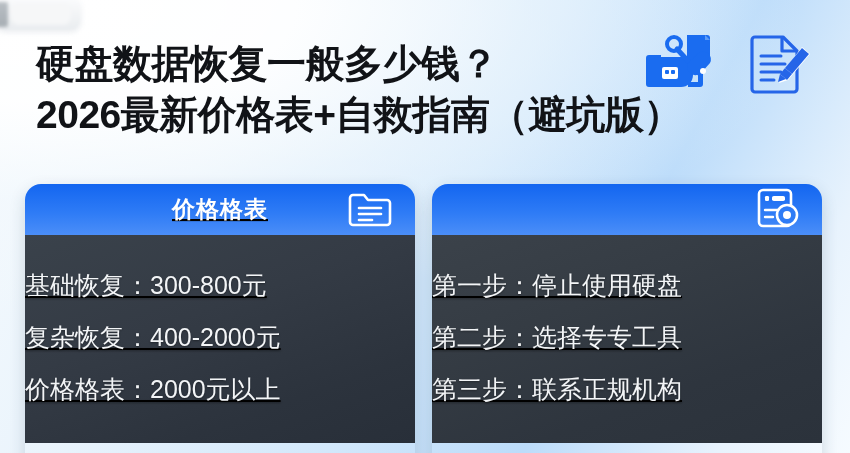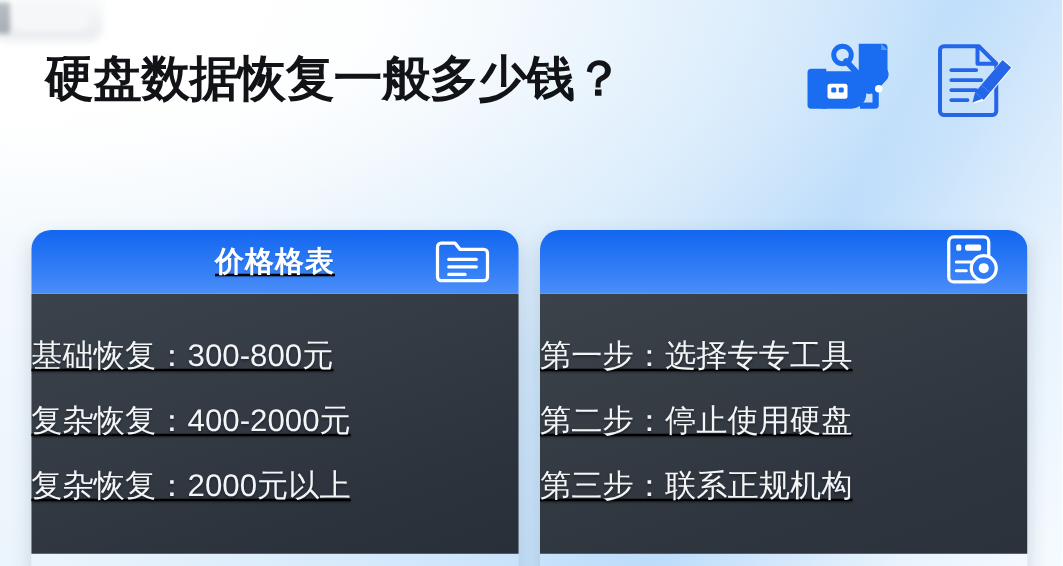--- a/index.html
+++ b/index.html
@@ -157,20 +157,21 @@
 
 <div id="canvas">
 
   <div class="tl-widget">
     <div class="tl-widget-bar"></div>
     <div class="tl-widget-fill"></div>
   </div>
 
   <div class="headline">
     <div class="headline-line">硬盘数据恢复一般多少钱？</div>
+    <div class="headline-line">2026最新价格表+自救指南（避坑版）</div>
   </div>
 
   <div class="header-icons">
     <span class="hdr-icon recovery">
       <svg width="74" height="62" viewBox="0 0 74 62" xmlns="http://www.w3.org/2000/svg">
 
         <path d="M44 2 h20 a3 3 0 0 1 3 3 v24 h-23 z" fill="#1a6cf0"></path>
         <path d="M62 2 l5 5 h-5 z" fill="#5b9bf7"></path>
 
         <path d="M6 22 h12 v5 h-10 v22 h10 v5 h-12 a3 3 0 0 1 -3 -3 v-26 a3 3 0 0 1 3 -3 z" fill="#1a6cf0"></path>
@@ -218,41 +219,41 @@
               <path d="M12 19 h22"></path>
               <path d="M12 25 h22"></path>
               <path d="M12 31 h13"></path>
             </g>
           </svg>
         </span>
       </div>
       <div class="card-body">
         <div class="list-item">基础恢复：300-800元</div>
         <div class="list-item">复杂恢复：400-2000元</div>
-        <div class="list-item">复杂恢复：2000元以上</div>
+        <div class="list-item">价格格表：2000元以上</div>
       </div>
     </div>
 
     <div class="card right">
       <div class="card-header">
         <span class="card-header-icon">
           <svg width="44" height="42" viewBox="0 0 44 42" xmlns="http://www.w3.org/2000/svg">
             <rect x="3" y="3" width="32" height="36" rx="4" fill="none" stroke="#ffffff" stroke-width="2.6"></rect>
             <rect x="9" y="9" width="4" height="5" rx="1.2" fill="#ffffff"></rect>
             <rect x="16" y="9" width="13" height="5" rx="1.8" fill="#ffffff"></rect>
             <g stroke="#ffffff" stroke-width="2.4" stroke-linecap="round">
               <path d="M9 23 h13"></path>
               <path d="M9 30 h8"></path>
             </g>
             <circle cx="31" cy="28" r="10" fill="#2f7cf6" stroke="#ffffff" stroke-width="2.6"></circle>
             <circle cx="31" cy="28" r="4" fill="#ffffff"></circle>
           </svg>
         </span>
       </div>
       <div class="card-body">
-        <div class="list-item">第一步：选择专专工具</div>
-        <div class="list-item">第二步：停止使用硬盘</div>
+        <div class="list-item">第一步：停止使用硬盘</div>
+        <div class="list-item">第二步：选择专专工具</div>
         <div class="list-item">第三步：联系正规机构</div>
       </div>
     </div>
 
   </div>
 </div>
 
 </body></html>

